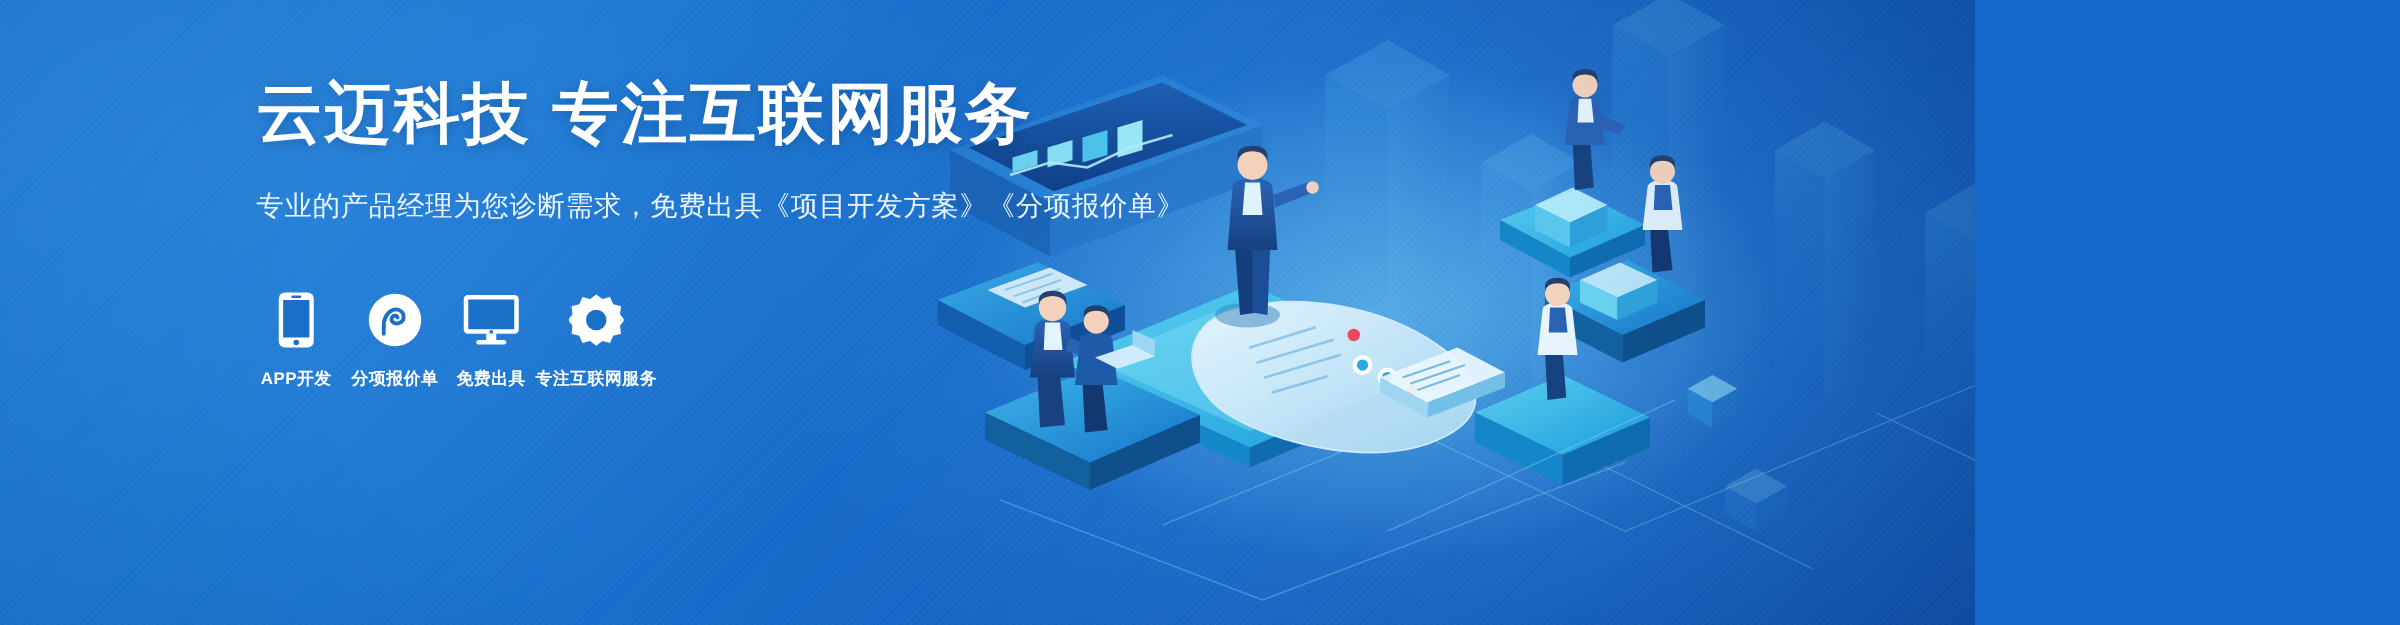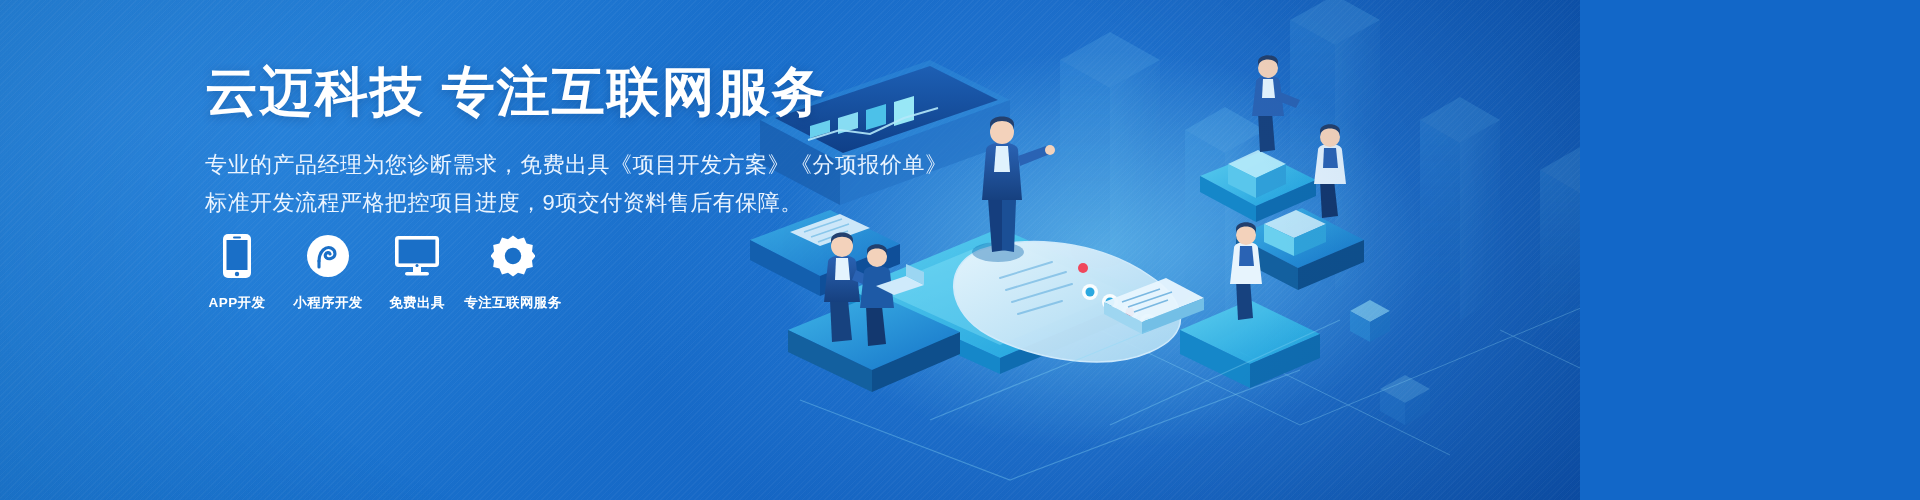--- a/index.html
+++ b/index.html
@@ -34,21 +34,21 @@
     line-height:1.12;margin:0 0 26px 0;white-space:nowrap;
     text-shadow:0 2px 10px rgba(3,40,90,.28);
   }
   .sub{
     color:#eaf4ff;font-size:22px;line-height:1.62;margin:0;letter-spacing:.5px;
     white-space:nowrap;font-weight:400;
   }
   .sub2{margin-top:2px;}
 
   
-  .services{position:absolute;left:202px;top:232px;display:flex;align-items:flex-start;gap:12px;}
+  .services{position:absolute;left:202px;top:232px;display:flex;align-items:flex-start;gap:0;}
   .svc{width:70px;display:flex;flex-direction:column;align-items:center;margin-right:2px;}
   .svc .ico{height:48px;display:flex;align-items:center;justify-content:center;margin-bottom:14px;}
   .svc .lbl{color:#ffffff;font-size:13.5px;font-weight:bold;letter-spacing:.4px;white-space:nowrap;}
   .svc-1{margin-right:8px}
   .svc-2{width:72px;margin-right:6px}
   .svc-3{width:72px;margin-right:4px}
   .svc-4{width:70px;margin-right:6px}
   .svc-5{width:86px}
 
   
@@ -338,21 +338,20 @@
         <polygon points="710,311 690,322 690,342 710,331" fill="#1d76c4"></polygon>
       </g>
     </svg>
   </div>
 
   <div class="vignette"></div>
 
   <div class="copy">
     <h1 class="title">云迈科技 专注互联网服务</h1>
     <p class="sub">专业的产品经理为您诊断需求，免费出具《项目开发方案》《分项报价单》</p>
-    <p class="sub sub2">标准开发流程严格把控项目进度，9项交付资料售后有保障。</p>
   </div>
 
   <div class="services">
 
     <div class="svc svc-1">
       <div class="ico">
         <svg width="30" height="46" viewBox="0 0 30 46">
           <rect x="1" y="1" width="28" height="44" rx="5" ry="5" fill="#ffffff"></rect>
           <rect x="4.5" y="7" width="21" height="30" fill="#1a6fc7"></rect>
           <rect x="11" y="3.4" width="8" height="2" rx="1" fill="#1a6fc7"></rect>
@@ -363,21 +362,21 @@
     </div>
 
     <div class="svc svc-2">
       <div class="ico">
         <svg width="44" height="44" viewBox="0 0 44 44">
           <circle cx="22" cy="22" r="21" fill="#ffffff"></circle>
           <path d="M13 27 C13 17, 20 12, 25 14 C30 16, 30.5 23, 25 24.5 C21 25.6, 18.5 23, 19.5 20.4 C20.3 18.2, 23.4 18, 24 20" fill="none" stroke="#1a6fc7" stroke-width="3.1" stroke-linecap="round"></path>
           <path d="M13 27 L13 33" stroke="#1a6fc7" stroke-width="3.1" stroke-linecap="round"></path>
         </svg>
       </div>
-      <div class="lbl">小程序开发</div>
+      <div class="lbl">分项报价单</div>
     </div>
 
 
     <div class="svc svc-4">
       <div class="ico">
         <svg width="46" height="42" viewBox="0 0 46 42">
           <rect x="1" y="1" width="44" height="31" rx="3.4" ry="3.4" fill="#ffffff"></rect>
           <rect x="4.6" y="4.6" width="36.8" height="23.8" fill="#1a6fc7"></rect>
           <circle cx="23" cy="30.4" r="1.5" fill="#1a6fc7"></circle>
           <rect x="19" y="32" width="8" height="5" fill="#ffffff"></rect>

